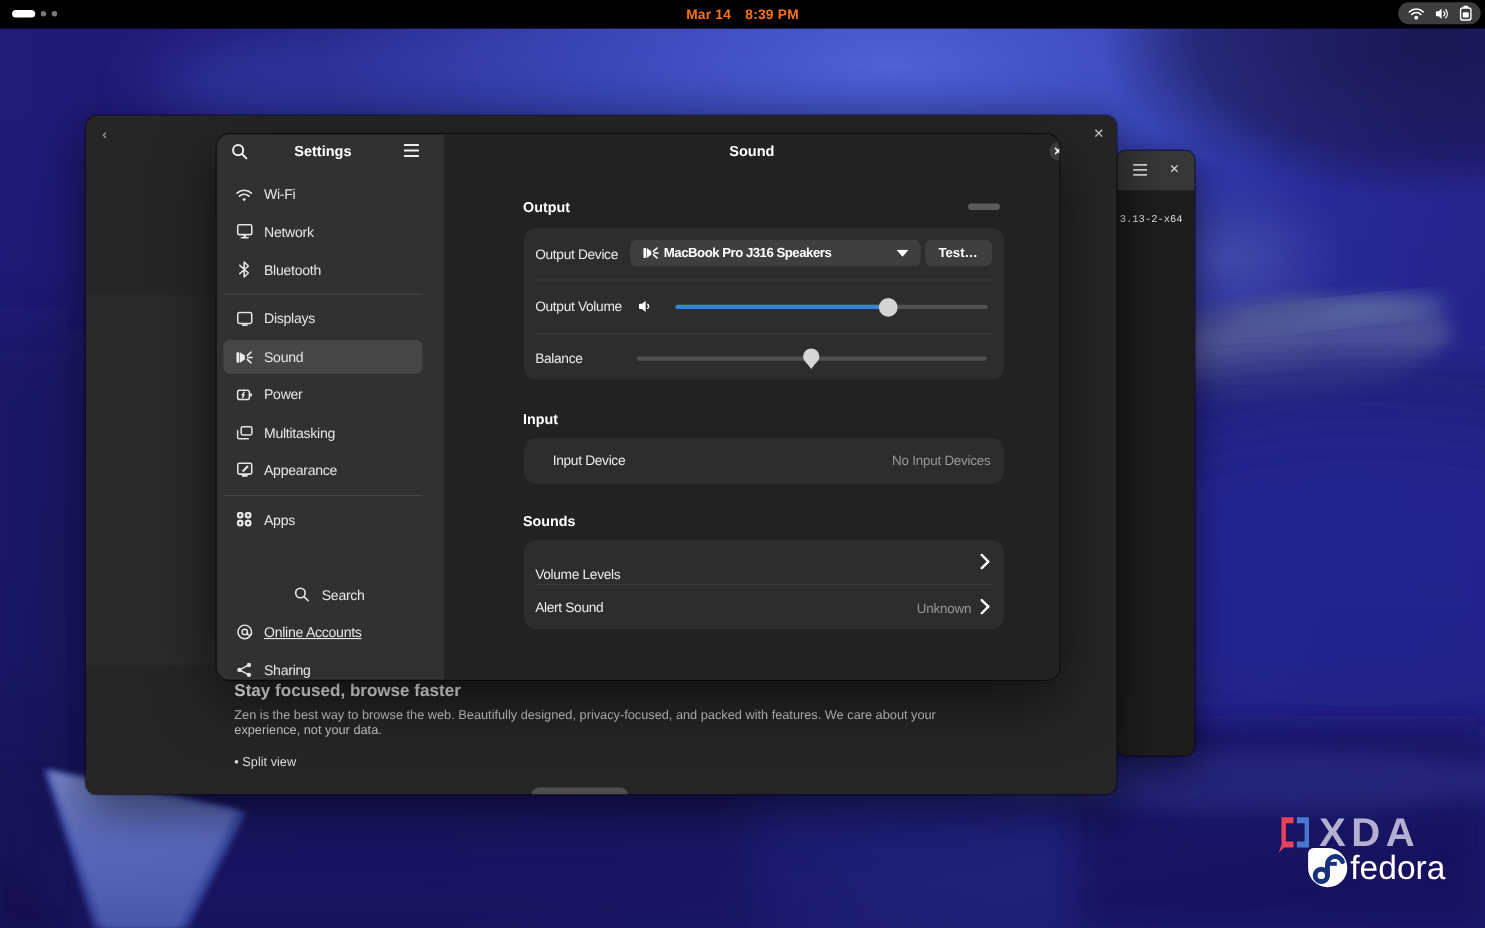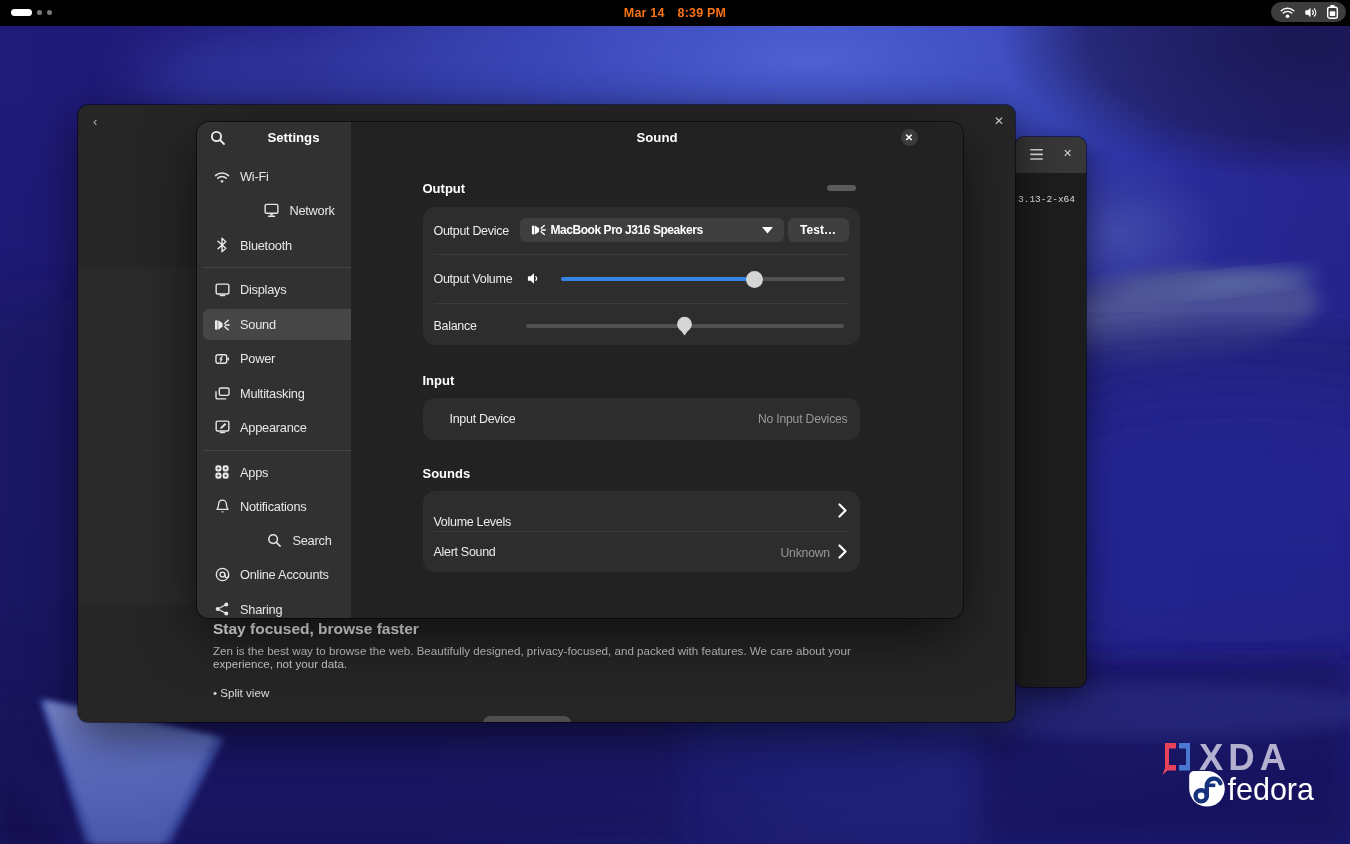--- a/index.html
+++ b/index.html
@@ -12,21 +12,21 @@
   #tb-pill { position:absolute; left:11px; top:9px; width:21px; height:7px; background:#fff; border-radius:4px; }
   .tb-dot { position:absolute; top:10px; width:5px; height:5px; border-radius:50%; background:#7a7a7a; }
   #tb-clock { position:absolute; left:0; top:0; width:1350px; height:26px; display:flex; align-items:center; justify-content:center; gap:13px; color:#f97316; font-size:12.5px; font-weight:bold; letter-spacing:.2px; }
   #tb-right { position:absolute; right:4px; top:2px; width:75px; height:20px; background:#3d3d3d; border-radius:11px; display:flex; align-items:center; justify-content:center; gap:9px; }
 
   
   #browser { position:absolute; left:78px; top:105px; width:937px; height:617px; background:#262626; border-radius:10px; box-shadow:0 14px 45px rgba(0,0,0,.55), 0 0 0 1px rgba(0,0,0,.5); z-index:10; overflow:hidden; }
   #terminal { position:absolute; left:1015px; top:137px; width:71px; height:550px; background:#1d1d1d; border-radius:9px; box-shadow:0 10px 30px rgba(0,0,0,.5), 0 0 0 1px rgba(0,0,0,.5); z-index:9; overflow:hidden; }
   #term-head { position:absolute; left:0; top:0; width:100%; height:36px; background:#373737; }
   #settings { position:absolute; left:197px; top:122px; width:766px; height:496px; border-radius:12px; box-shadow:0 18px 55px rgba(0,0,0,.6), 0 0 0 1px rgba(0,0,0,.55); z-index:20; overflow:hidden; display:flex; }
-  #sidebar { width:154px; height:100%; background:#313131; position:relative; flex:none; }
+  #sidebar { width:207px; height:100%; background:#313131; position:relative; flex:none; }
   #mainpane { flex:1; background:#222222; position:relative; }
 
   .navitem { position:absolute; left:6px; width:181px; height:31px; border-radius:6px; display:flex; align-items:center; color:#e6e6e6; font-size:12.8px; letter-spacing:-0.25px; }
   .navitem .ic { width:16px; height:16px; margin-left:11px; margin-right:10px; flex:none; display:flex; align-items:center; justify-content:center; }
   .navsep { position:absolute; left:6px; width:181px; height:1px; background:#454545; }
 
   .heading { position:absolute; color:#fff; font-weight:bold; font-size:13px; }
   .card { position:absolute; left:71.5px; width:437px; background:#2d2d2d; border-radius:12px; }
   .rowlabel { color:#ebebeb; font-size:12.5px; letter-spacing:-0.3px; }
   .dim { color:#989898; font-size:12.2px; letter-spacing:-0.2px; }
@@ -151,21 +151,21 @@
         <rect y="10" width="14" height="1.8" rx="0.9" fill="#eee"></rect>
       </svg>
 
       <div class="navitem" style="top:39px;text-align:right;"><span class="ic">
             <svg width="16" height="14" viewBox="0 0 16 14">
               <path d="M8 13 6.2 11a2.7 2.7 0 0 1 3.6 0z" fill="#e6e6e6"></path>
               <path d="M3.7 8.3a6.2 6.2 0 0 1 8.6 0" stroke="#e6e6e6" stroke-width="1.5" fill="none" stroke-linecap="round"></path>
               <path d="M1.5 5.6a9.4 9.4 0 0 1 13 0" stroke="#e6e6e6" stroke-width="1.5" fill="none" stroke-linecap="round"></path>
             </svg>
           </span>Wi-Fi</div>
-      <div class="navitem" style="top:73.3px;justify-content:center;"><span class="ic">
+      <div class="navitem" style="top:73.3px;"><span class="ic">
             <svg width="15" height="15" viewBox="0 0 16 16">
               <rect x="1.2" y="1.5" width="13.6" height="9.5" rx="1.4" fill="none" stroke="#e6e6e6" stroke-width="1.5"></rect>
               <rect x="6.7" y="11" width="2.6" height="2.4" fill="#e6e6e6"></rect>
               <rect x="4" y="13.2" width="8" height="1.6" rx="0.8" fill="#e6e6e6"></rect>
             </svg>
           </span>Network</div>
       <div class="navitem" style="top:107.5px;"><span class="ic">
             <svg width="10" height="16" viewBox="0 0 10 16">
               <path d="M1 4.2 8.8 11.2 5 14.8V1.2L8.8 4.8 1 11.8" stroke="#e6e6e6" stroke-width="1.4" fill="none" stroke-linejoin="round" stroke-linecap="round"></path>
             </svg>
@@ -208,33 +208,27 @@
       <div class="navitem" style="top:334.7px;"><span class="ic">
             <svg width="14" height="14" viewBox="0 0 14 14">
               <g fill="none" stroke="#e6e6e6" stroke-width="2.1">
                 <rect x="1.4" y="1.4" width="4" height="4" rx="1.2"></rect>
                 <rect x="8.6" y="1.4" width="4" height="4" rx="1.2"></rect>
                 <rect x="1.4" y="8.6" width="4" height="4" rx="1.2"></rect>
                 <rect x="8.6" y="8.6" width="4" height="4" rx="1.2"></rect>
               </g>
             </svg>
           </span>Apps</div>
-      <div class="navitem" style="top:368.9px;"><span class="ic">
-            <svg width="13" height="15" viewBox="0 0 14 16">
-              <path d="M7 1.2c-2.6 0-4.2 1.9-4.2 4.4 0 3.4-1.2 4.6-1.8 5.4h12c-.6-.8-1.8-2-1.8-5.4 0-2.5-1.6-4.4-4.2-4.4z" fill="none" stroke="#e6e6e6" stroke-width="1.4" stroke-linejoin="round"></path>
-              <path d="M5.4 13.4a1.7 1.7 0 0 0 3.2 0z" fill="#e6e6e6"></path>
-            </svg>
-          </span>Notifications</div>
       <div class="navitem" style="top:403.1px;justify-content:center;"><span class="ic">
             <svg width="15" height="15" viewBox="0 0 16 16">
               <circle cx="6.5" cy="6.5" r="4.6" fill="none" stroke="#e6e6e6" stroke-width="1.6"></circle>
               <line x1="10" y1="10" x2="14" y2="14" stroke="#e6e6e6" stroke-width="1.6" stroke-linecap="round"></line>
             </svg>
           </span>Search</div>
-      <div class="navitem" style="top:437.3px;"><span class="ic">
+      <div class="navitem" style="top:437.3px;text-decoration:underline;"><span class="ic">
             <svg width="15" height="15" viewBox="0 0 16 16">
               <circle cx="8" cy="8" r="6.6" fill="none" stroke="#e6e6e6" stroke-width="1.4"></circle>
               <circle cx="8" cy="8" r="2.6" fill="none" stroke="#e6e6e6" stroke-width="1.4"></circle>
               <path d="M10.6 8v1.3a2 2 0 0 0 4 0" stroke="#e6e6e6" stroke-width="1.4" fill="none" stroke-linecap="round"></path>
             </svg>
           </span>Online Accounts</div>
       <div class="navitem" style="top:471.5px;"><span class="ic">
             <svg width="14" height="14" viewBox="0 0 14 14">
               <circle cx="11.3" cy="2.5" r="2" fill="#e6e6e6"></circle>
               <circle cx="2.7" cy="7" r="2" fill="#e6e6e6"></circle>

